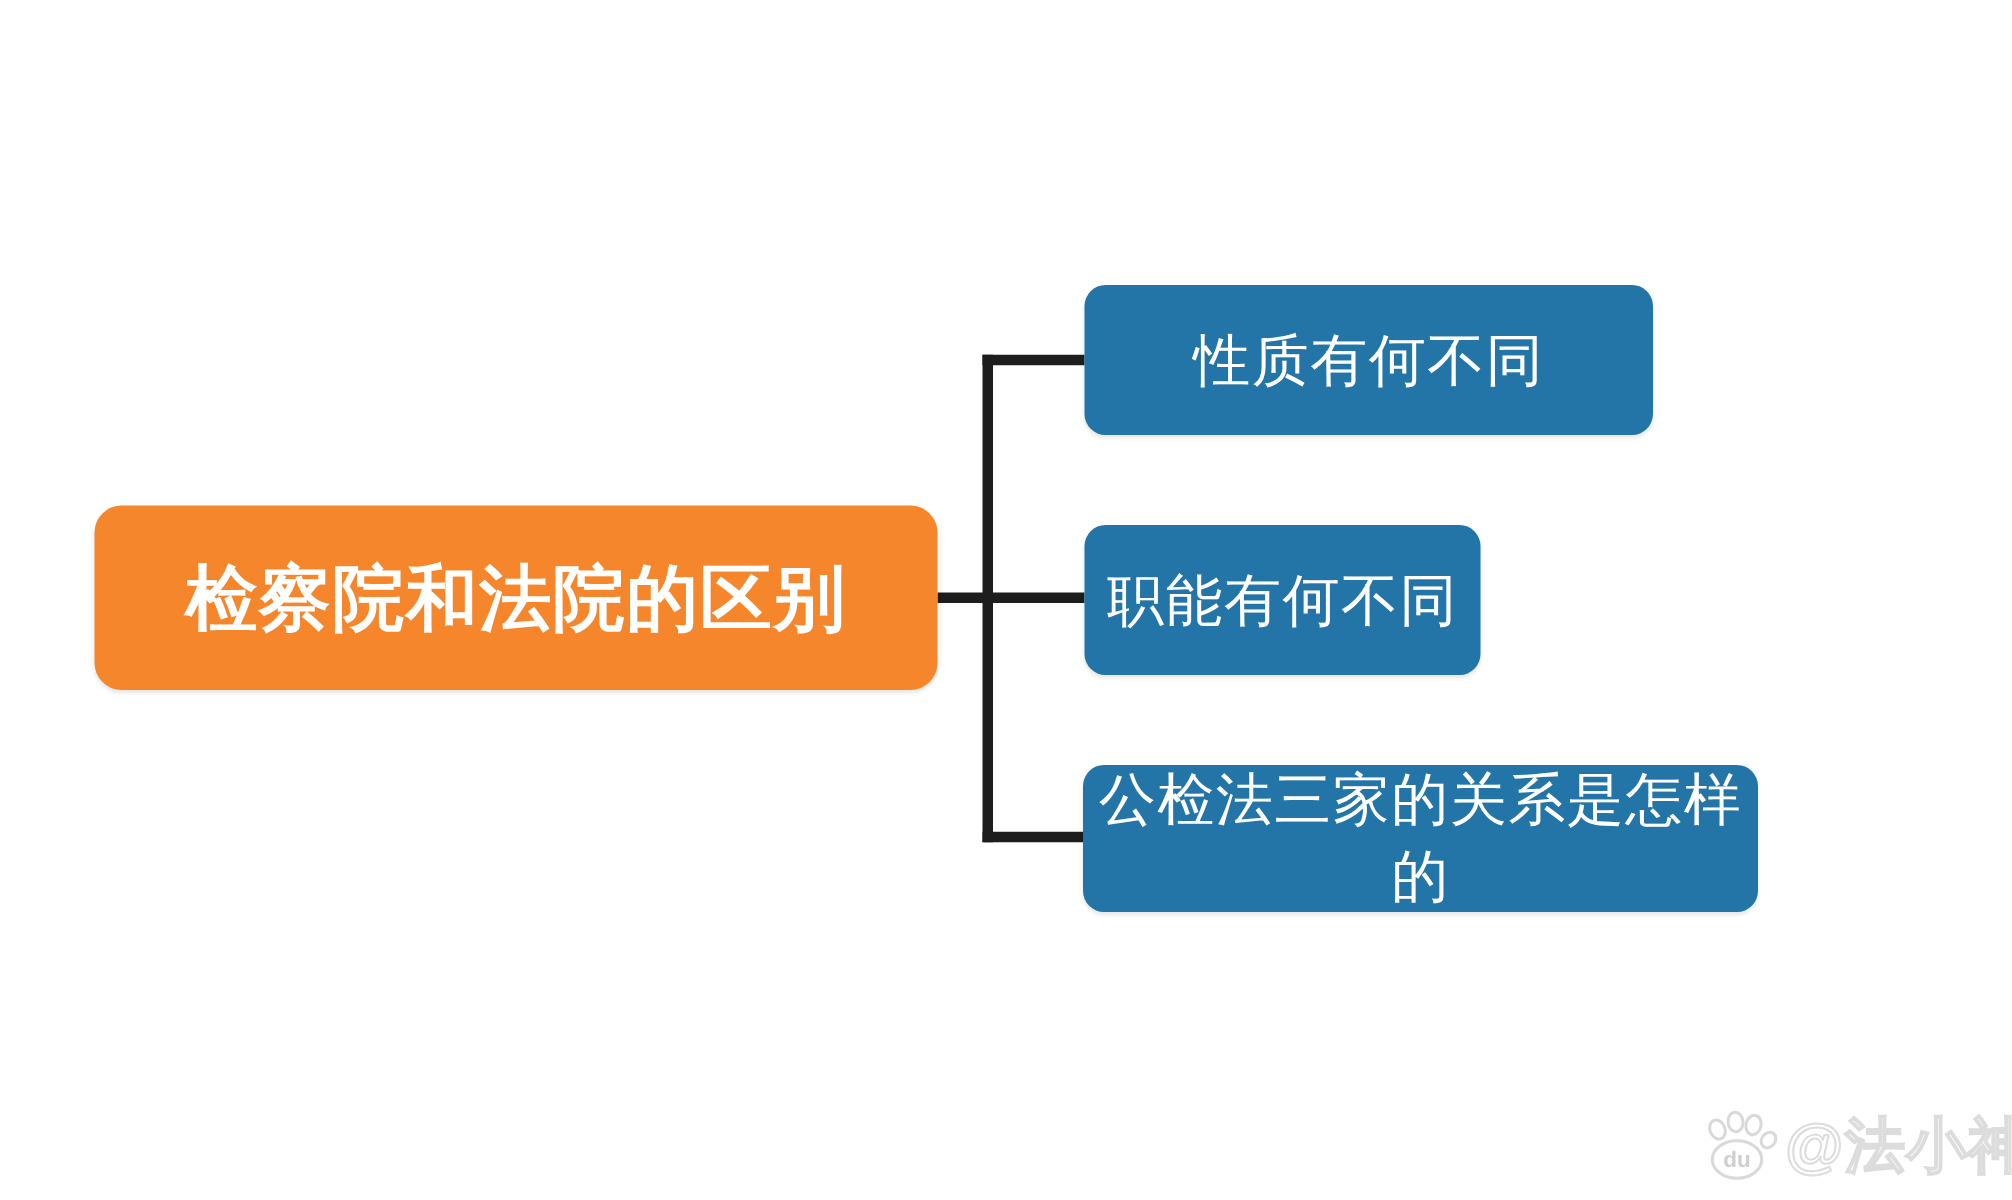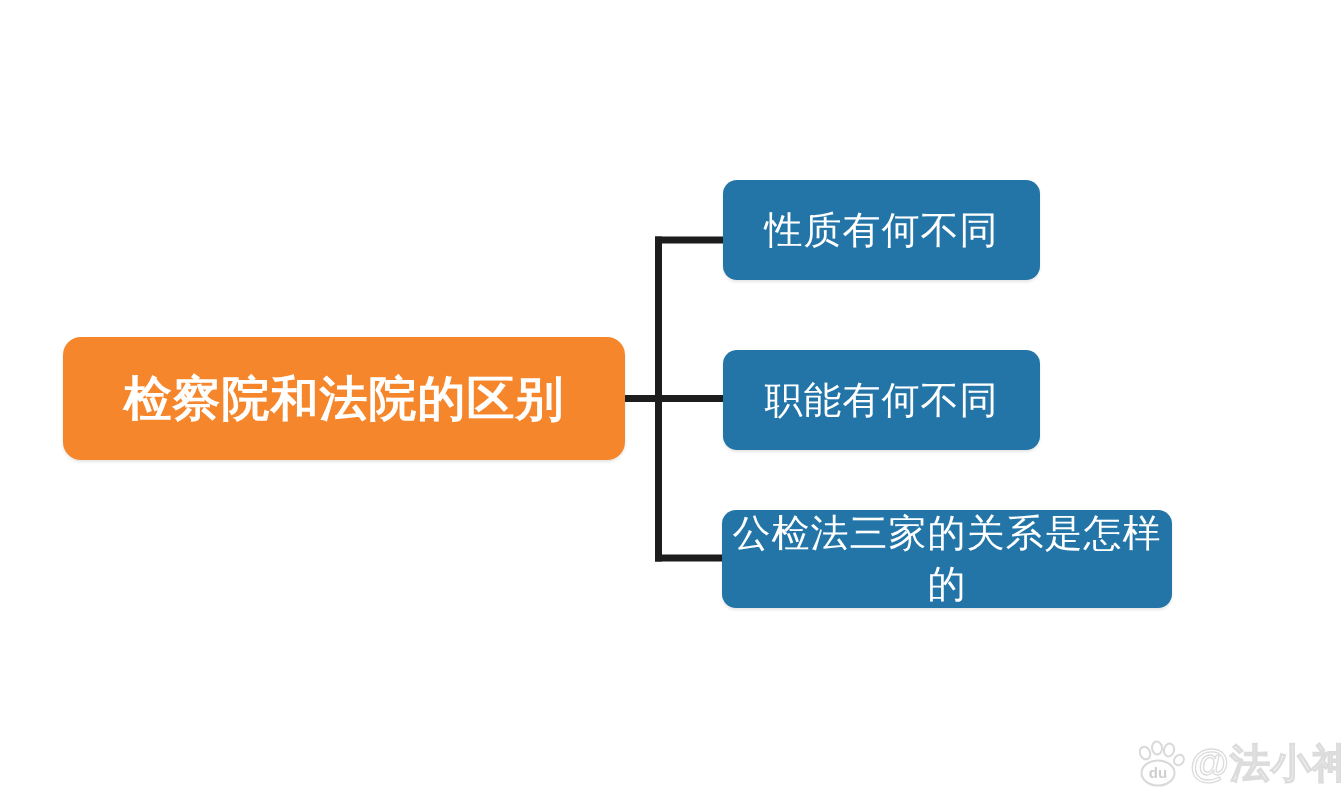--- a/index.html
+++ b/index.html
@@ -48,29 +48,29 @@
   }
   .child-node {
     background: var(--child-bg, #2375A8);
     border-radius: 14px;
     font-size: 38px;
     font-weight: normal;
     letter-spacing: 1px;
   }
   .child-node-0 {
     left: 723px;
-    top: 180px;
-    width: 317px;
+    top: 190px;
+    width: 379px;
     height: 100px;
     font-family: Liberation Mono, monospace;
   }
   .child-node-1 {
     left: 723px;
     top: 350px;
-    width: 317px;
+    width: 264px;
     height: 100px;
   }
   .child-node-2 {
     left: 722px;
     top: 510px;
     width: 450px;
     height: 98px;
   }
   .watermark {
     position: absolute;

